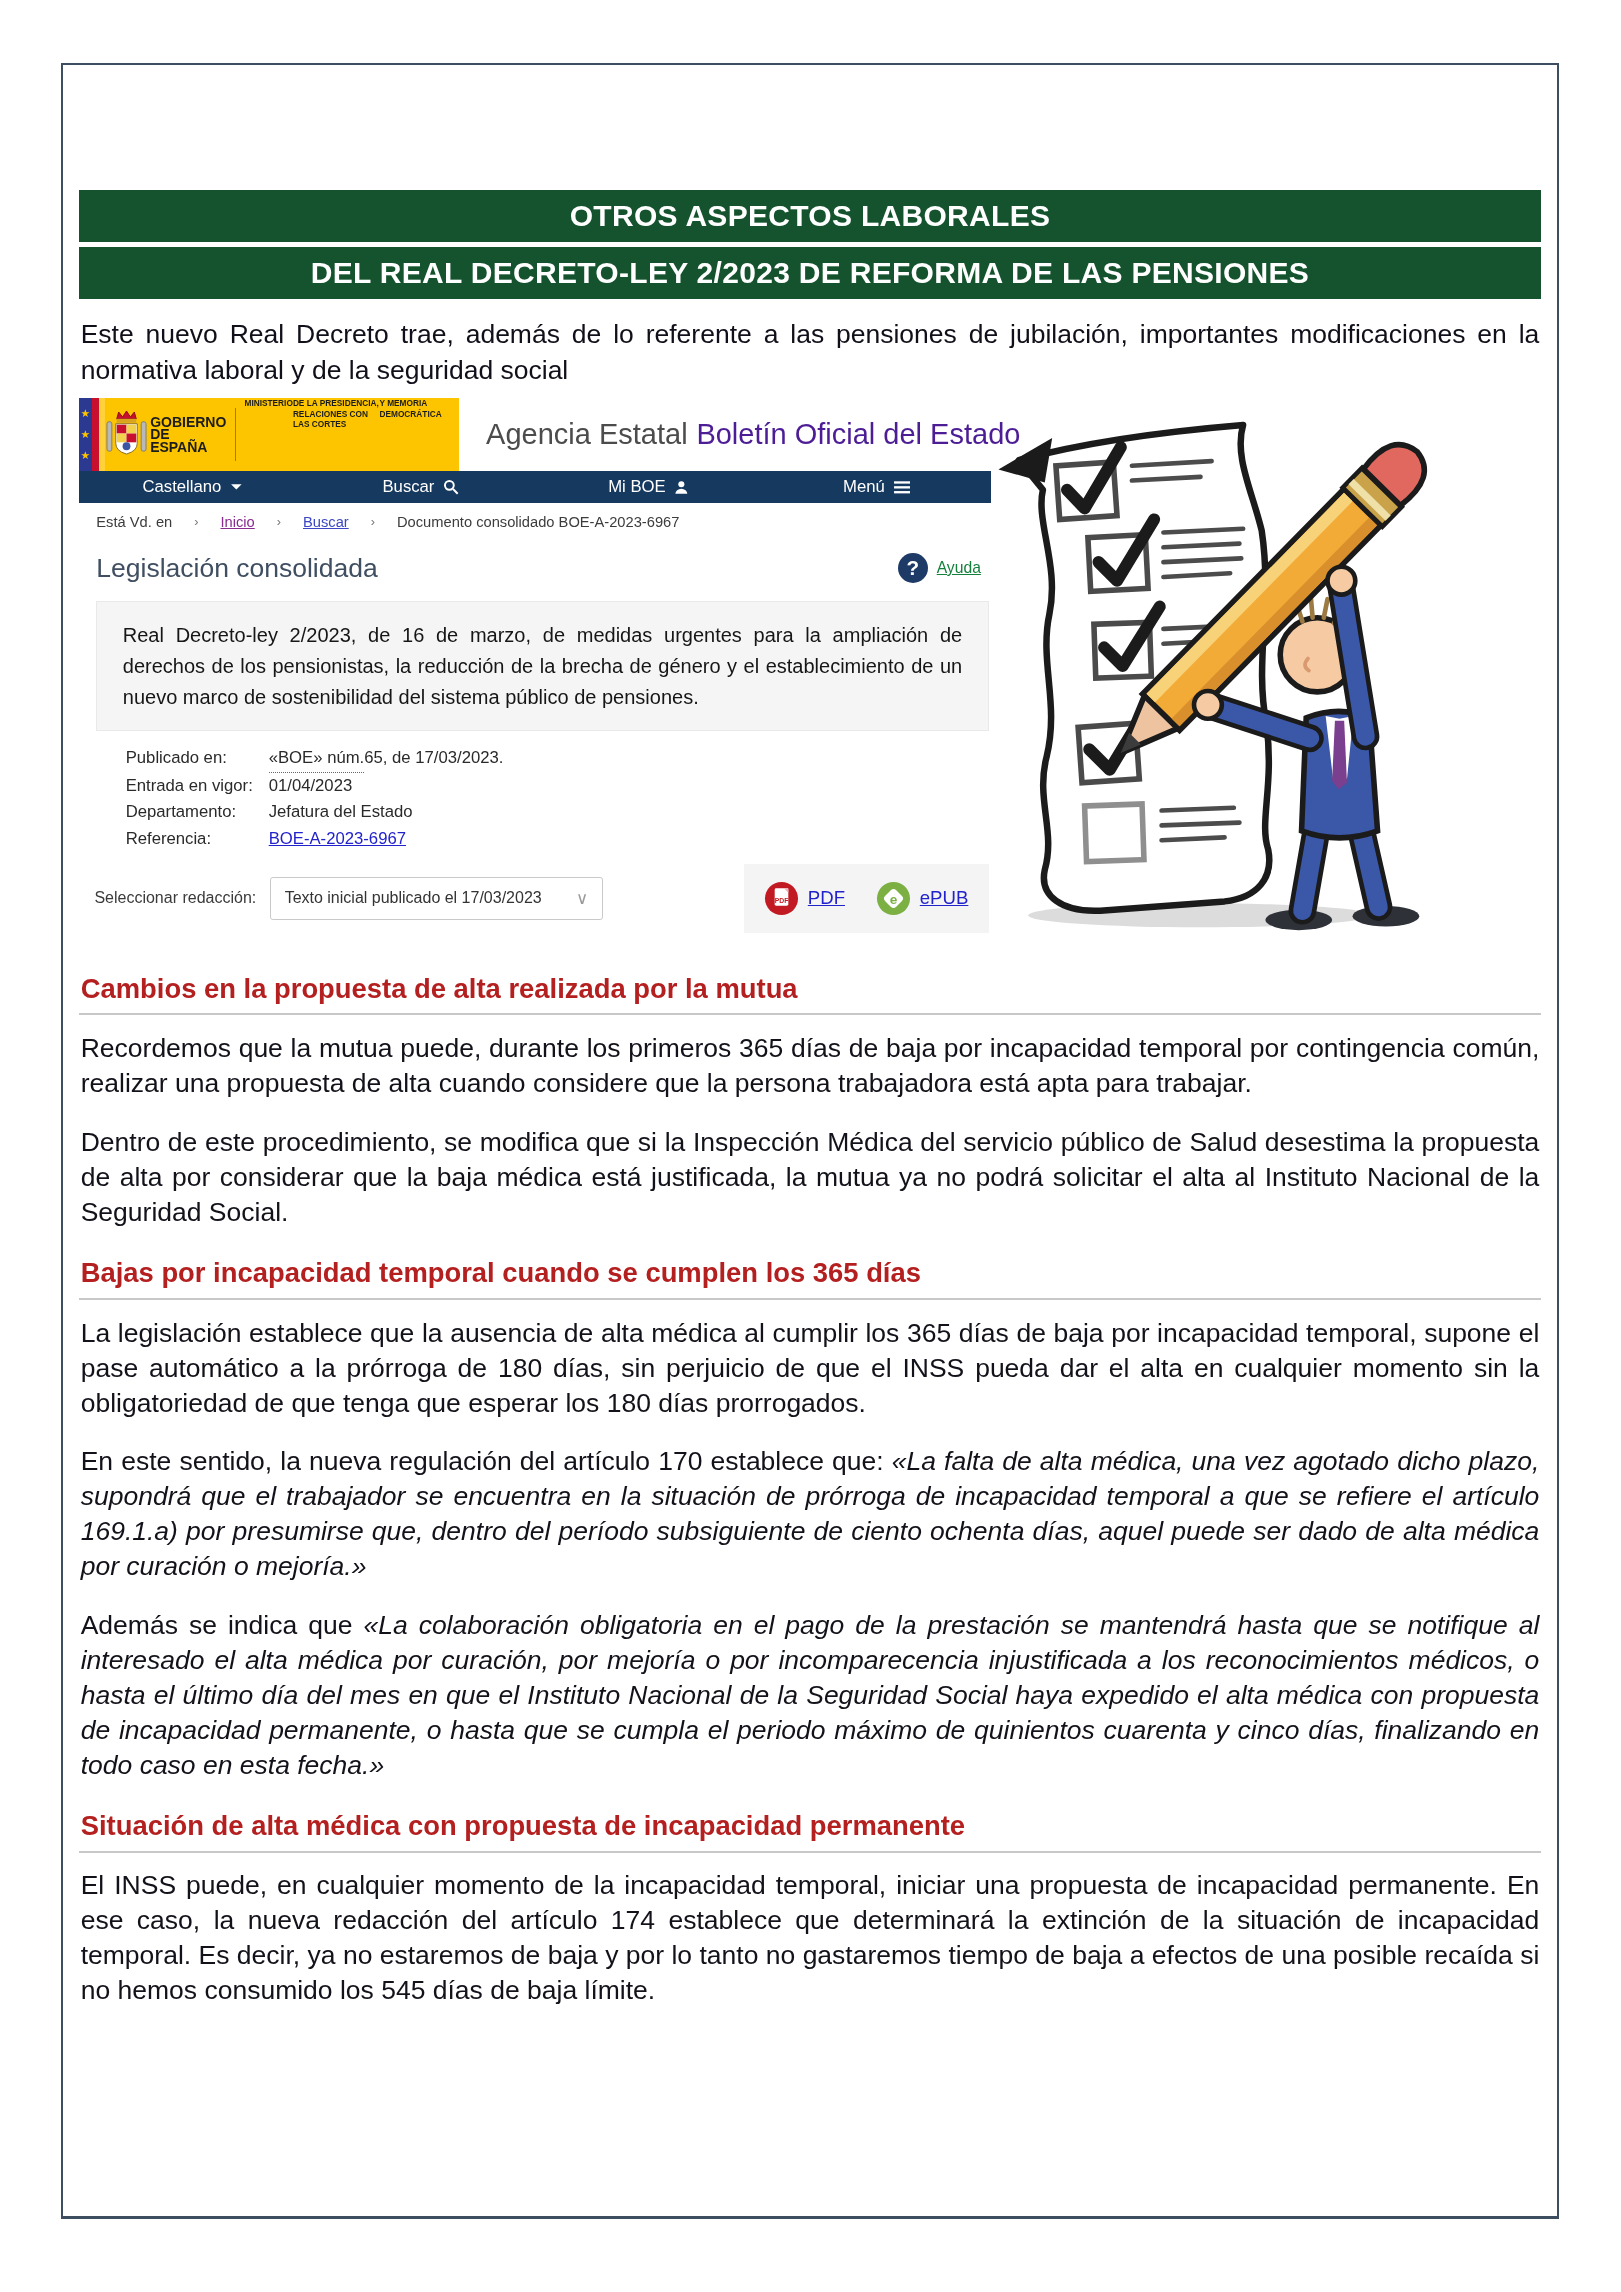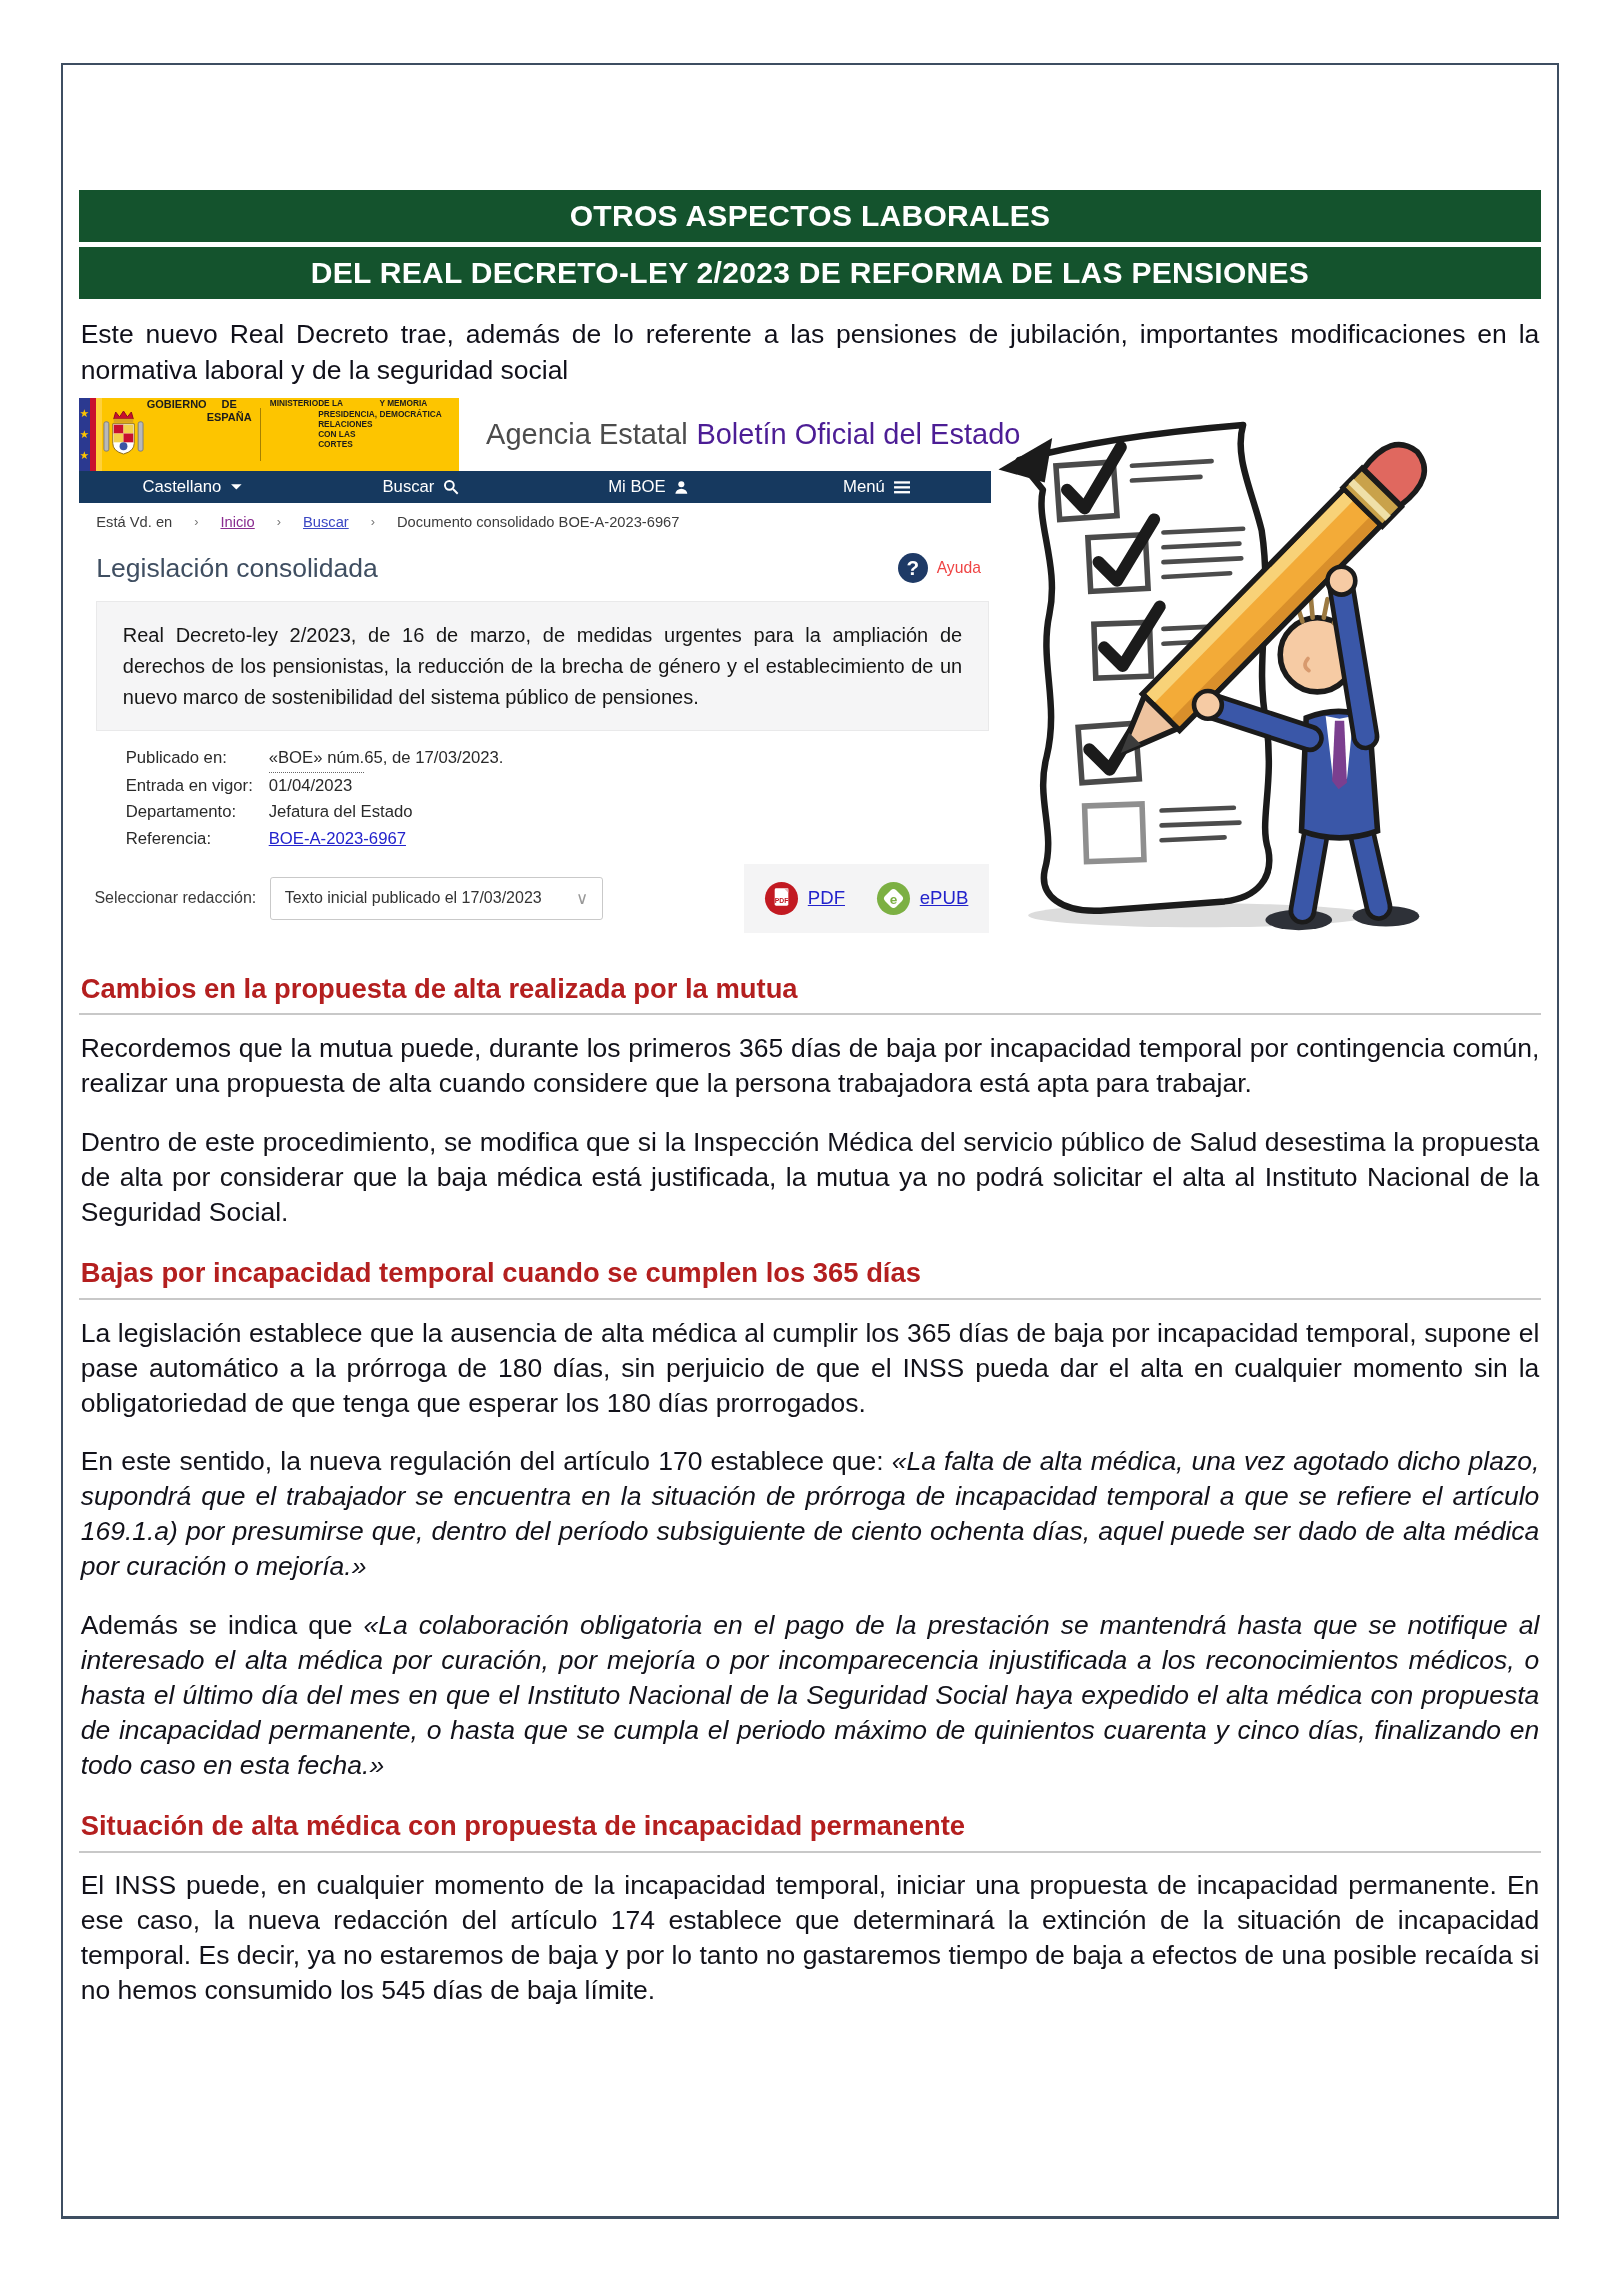--- a/index.html
+++ b/index.html
@@ -14,40 +14,40 @@
   .media-row{display:flex;margin-top:5.9px;}
   .boe{width:912px;flex:none;background:#fff;}
   .illustration{flex:1;height:547px;overflow:hidden;}
   
   .boe-header{display:flex;align-items:center;height:73px;}
   .gov-logo{width:380px;height:73px;background:#fdc500;display:flex;align-items:stretch;flex:none;}
   .eu-strip{width:25.5px;background:#2b3990;display:flex;flex-direction:column;align-items:center;justify-content:space-evenly;color:#fdc500;font-size:10.8px;line-height:10.8px;}
   .f-red{width:12.7px;background:#c8102e;}
   .f-yellow{width:12.7px;background:#ffd13b;}
   .coat{width:51px;display:flex;align-items:center;justify-content:center;}
-  .gov-text{display:flex;flex-direction:row;justify-content:center;font-weight:bold;font-size:11px;line-height:12.7px;color:#1c1c1c;padding-left:2px;text-align:center;}
+  .gov-text{display:flex;flex-direction:column;justify-content:center;font-weight:bold;font-size:14px;line-height:12.7px;color:#1c1c1c;padding-left:2px;}
   .gov-divider{width:1px;background:rgba(0,0,0,.35);margin:9.8px 8.8px;}
   .min-text{display:flex;flex-direction:row;justify-content:center;font-weight:bold;font-size:8.3px;line-height:10.3px;color:#1c1c1c;padding-right:17px;}
   .agency{flex:1;display:flex;align-items:center;padding-left:27.4px;font-size:29px;color:#4c4c4c;white-space:nowrap;}
   .agency-name{color:#4c1d95;margin-left:8.8px;}
   
   .nav-bar{height:32px;background:#16395f;display:flex;align-items:center;color:#fff;font-size:16.7px;}
   .nav-item{flex:1;display:flex;align-items:center;justify-content:center;gap:8.8px;cursor:pointer;height:100%;}
   .nav-icon{display:flex;align-items:center;}
   
   .breadcrumb{display:flex;align-items:center;gap:22px;padding:10.8px 2px 8.8px 17.6px;font-size:14.7px;color:#3c3c3c;}
   .bc-sep{color:#777;font-size:12.7px;}
   a.crumb{color:#3b47c4;text-decoration:underline;cursor:pointer;}
   a.crumb.visited{color:#8a2b8f;}
   
   .lc-row{display:flex;justify-content:space-between;align-items:center;padding:13.7px 9.8px 17.6px 17.6px;}
   .lc-title{font-size:26.5px;color:#3f4e61;}
   .help{display:flex;align-items:center;gap:8.8px;}
   .help-icon{width:30px;height:30px;border-radius:50%;background:#1e3a66;color:#fff;font-weight:bold;font-size:20.6px;line-height:30px;text-align:center;}
-  a.help-link{font-size:15.7px;color:#ef4444;cursor:pointer;}
+  a.help-link{font-size:15.7px;color:#15803d;text-decoration:underline;cursor:pointer;}
   
   .decree-box{margin:0 2px 0 17.6px;background:#f5f5f6;border:1px solid #e9e9ea;padding:17.6px 25.5px;font-size:20px;line-height:31px;color:#161616;text-align:justify;}
   
   .meta{padding:13.7px 0 0 47px;}
   .meta-row{display:flex;font-size:16.7px;line-height:26.5px;color:#2a2a2a;}
   .meta-label{width:143px;flex:none;}
   .dotted{border-bottom:1px dotted #666;}
   a.meta-link{color:#2222cc;text-decoration:underline;cursor:pointer;}
   
   .red-row{display:flex;align-items:center;margin:11.8px 2px 0 15.7px;height:69px;}

